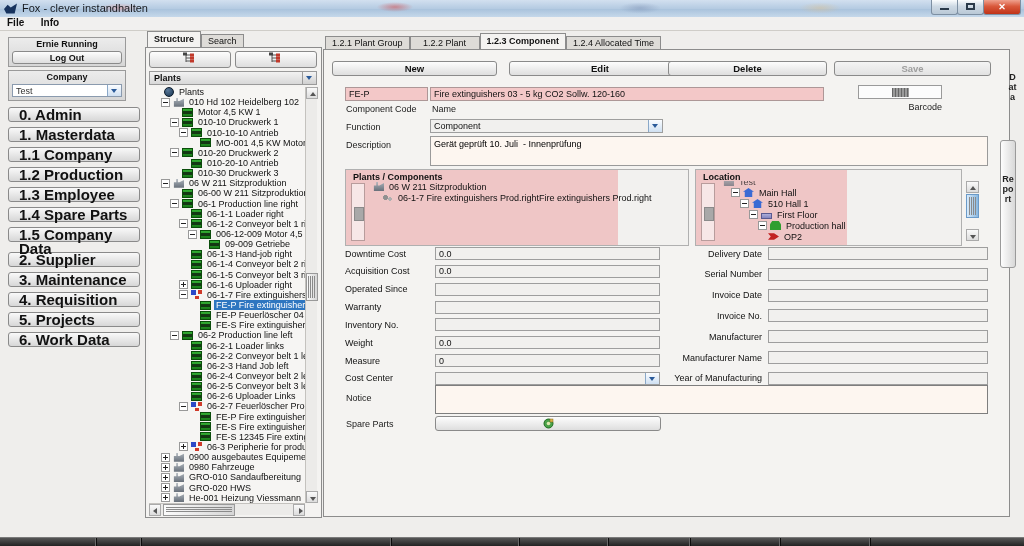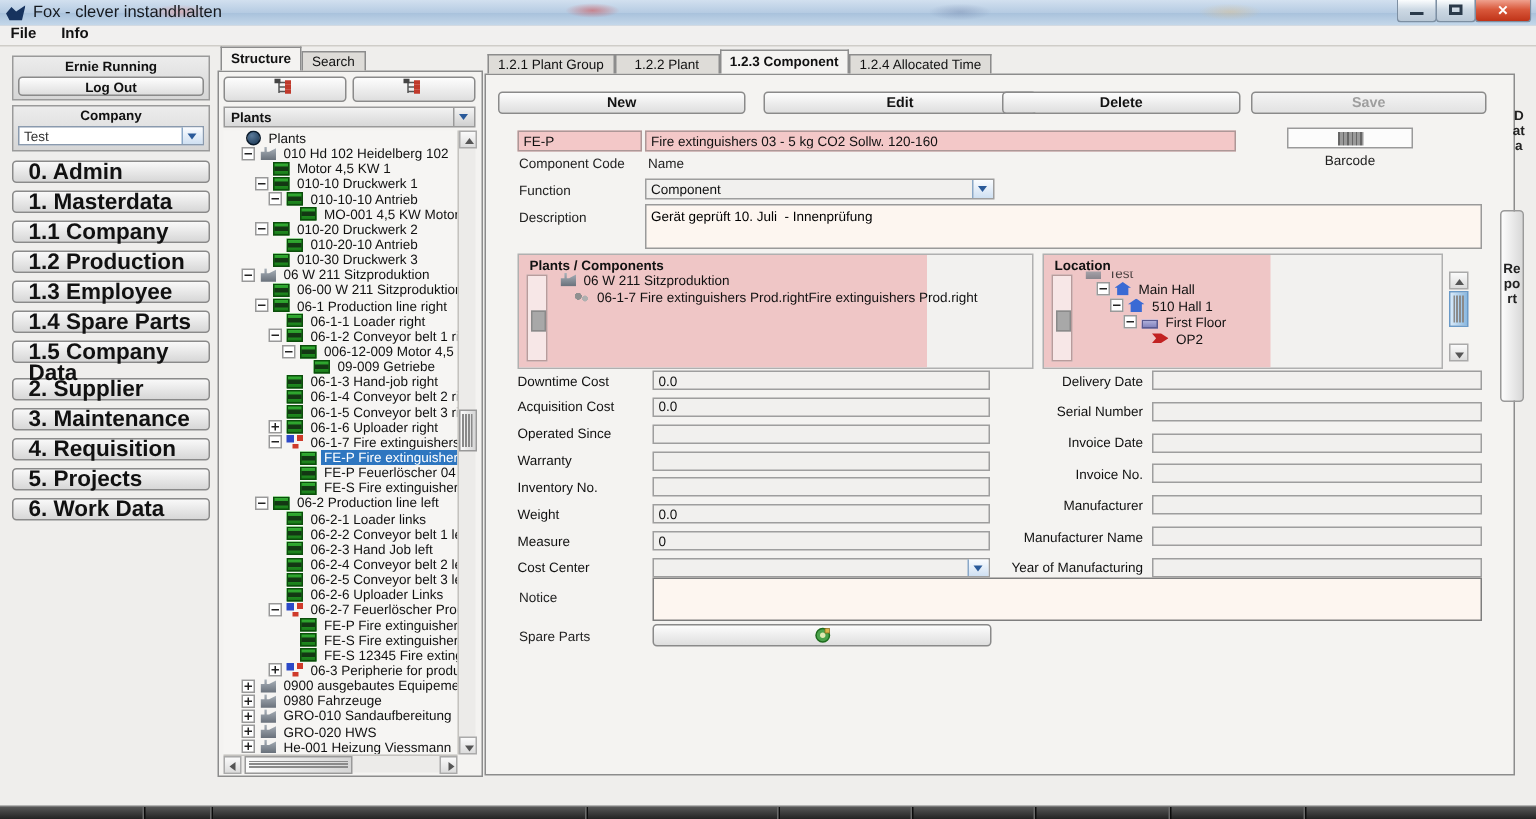--- a/index.html
+++ b/index.html
@@ -27,21 +27,21 @@
   .glyph-min{position:absolute;left:8px;bottom:4px;width:9px;height:2px;background:#2a3a4a}
   .glyph-max{position:absolute;left:8px;top:3px;width:9px;height:7px;border:2px solid #2a3a4a;box-sizing:border-box}
 
   
   .menubar{position:absolute;left:0;top:17px;width:1024px;height:13px;background:#f1f0ef;border-bottom:1px solid #cfcdc8}
   .menu-item{display:inline-block;padding:0 7px;font-size:10px;font-weight:bold;line-height:12px}
 
   
   .btn{border:1px solid #8a8a8a;border-radius:3px;background:linear-gradient(#fdfdfd,#dedede);
        font-weight:bold;text-align:center;box-sizing:border-box}
-  .panel{position:absolute;left:8px;width:132px;border:1px solid #9a9a9a;box-sizing:border-box;
+  .panel{position:absolute;left:8px;width:118px;border:1px solid #9a9a9a;box-sizing:border-box;
        background:linear-gradient(#ececec,#d6d6d6)}
   .ptitle{font-size:9px;font-weight:bold;text-align:center;line-height:13px}
 
   
   .sbtn{position:absolute;left:3px;right:3px;height:13px;font-size:9px;line-height:12px}
   .cselect{position:absolute;left:3px;right:3px;top:13px;height:13px;background:#fff;border:1px solid #8a9aae;box-sizing:border-box}
   .cselect .val{position:absolute;left:3px;top:1px;font-size:9px;color:#333}
   .combo-arrow{position:absolute;right:0;top:0;bottom:0;width:13px;background:linear-gradient(#fafcff,#cfe0f2);border-left:1px solid #8aa8c8}
   .combo-arrow::after{content:"";position:absolute;left:3px;top:4px;border:3px solid transparent;border-top:4px solid #2a5a9a;border-bottom:none}
   .nav{position:absolute;left:8px;top:107px;width:132px}
@@ -532,21 +532,21 @@
   <input readonly="" value="FE-P" style="">
 </div>
 <div class="pinkfield" style="left:430px;top:87px;width:394px">
   <input readonly="" value="Fire extinguishers 03 - 5 kg CO2 Sollw. 120-160" style="">
 </div>
 <div class="barcode-box">
   <i class="barcode-mark"></i>
 </div>
 <span class="lab" style="left:346px;top:104px">Component Code</span>
 <span class="lab" style="left:432px;top:104px">Name</span>
-<span class="lab" style="left:858px;top:102px;width:84px;text-align:center">Barcode</span>
+<span class="lab" style="left:858px;top:102px;width:84px;text-align:right">Barcode</span>
 
 <span class="lab" style="left:346px;top:122px">Function</span>
 <div class="ffield is-select" style="position:absolute;left:430px;top:119px;width:233px;height:14px">
   <input readonly="" value="Component" style="">
   <i class="selbtn"></i>
 </div>
 
 <span class="lab" style="left:346px;top:140px">Description</span>
 <textarea class="note" readonly="" style="left: 430px; top: 136px; width: 558px; height: 30px;">Gerät geprüft 10. Juli  - Innenprüfung</textarea>
 
@@ -594,20 +594,25 @@
         <span class="ic ic-house"></span>
         <span class="tlabel">510 Hall 1</span>
       </div>
 
       <div class="mrow" style="padding-left: 30px;">
         <span class="exp exp-minus"></span>
         <span class="ic ic-floor"></span>
         <span class="tlabel">First Floor</span>
       </div>
 
+      <div class="mrow" style="padding-left: 39px;">
+        <span class="exp exp-minus"></span>
+        <span class="ic ic-prodhall"></span>
+        <span class="tlabel">Production hall</span>
+      </div>
 
       <div class="mrow" style="padding-left: 48px;">
 
         <span class="ic ic-op"></span>
         <span class="tlabel">OP2</span>
       </div>
 
   </div>
 </div>
 <div class="abs" style="left:966px;top:181px;width:13px;height:60px">

